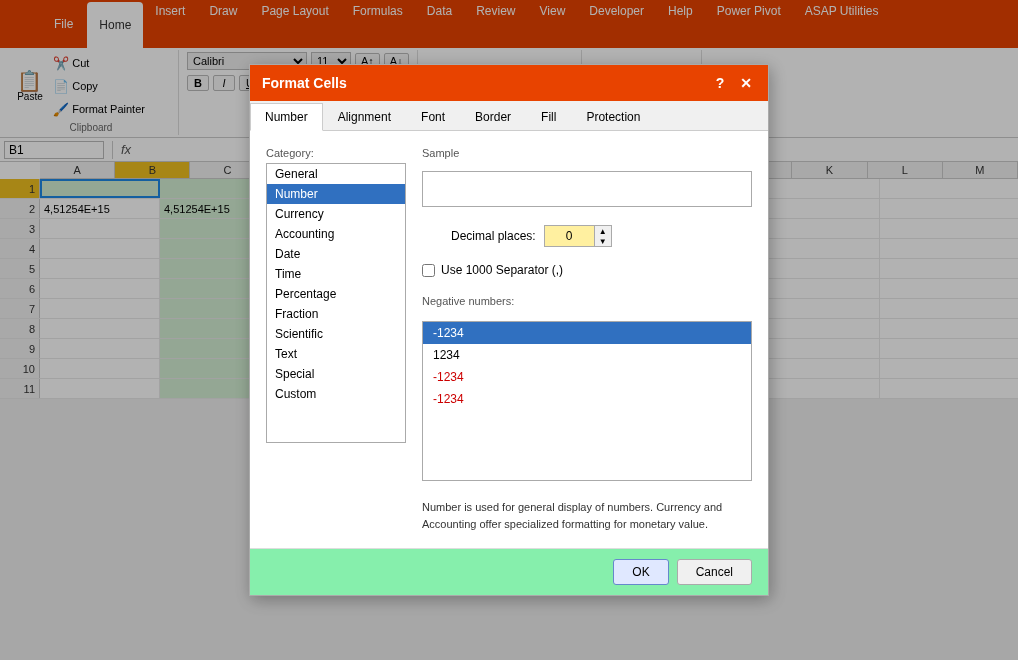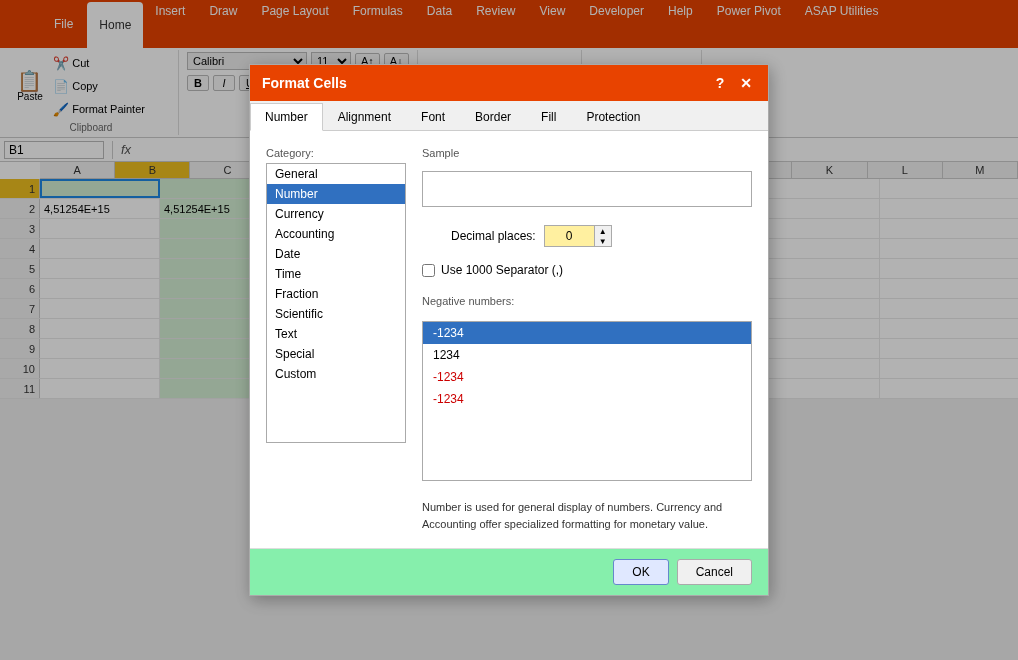--- a/index.html
+++ b/index.html
@@ -353,20 +353,21 @@
 
         <div class="category-section">
           <div class="category-label">Category:</div>
           <div class="category-list">
             <div class="cat-item">General</div>
             <div class="cat-item selected">Number</div>
             <div class="cat-item">Currency</div>
             <div class="cat-item">Accounting</div>
             <div class="cat-item">Date</div>
             <div class="cat-item">Time</div>
+            <div class="cat-item">Percentage</div>
             <div class="cat-item">Fraction</div>
             <div class="cat-item">Scientific</div>
             <div class="cat-item">Text</div>
             <div class="cat-item">Special</div>
             <div class="cat-item">Custom</div>
           </div>
         </div>
 
         <div class="options-section">
           <div class="sample-label">Sample</div>

